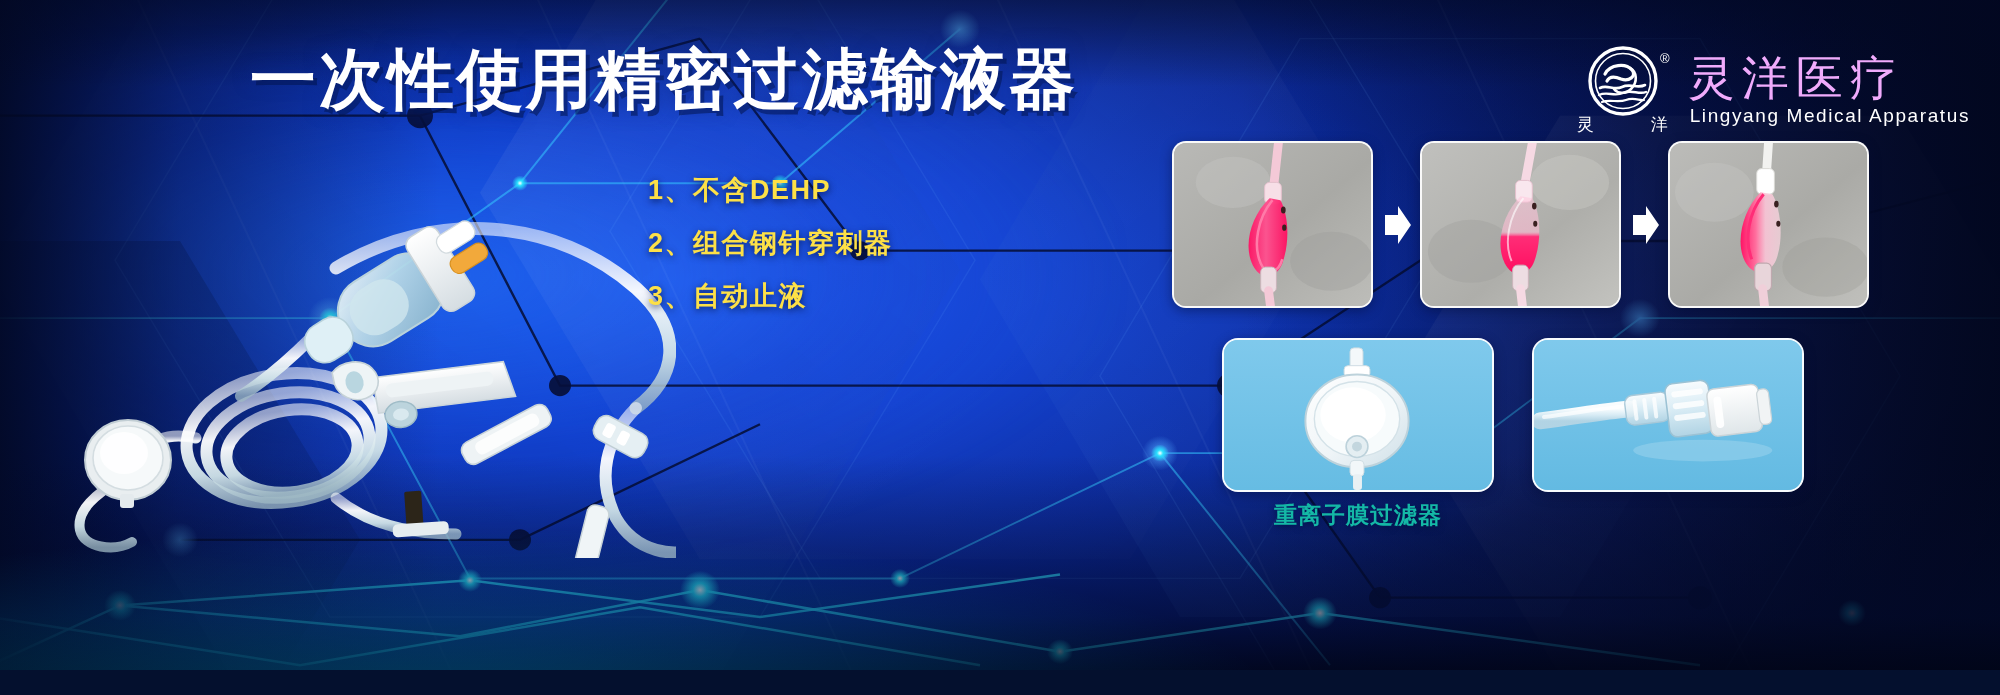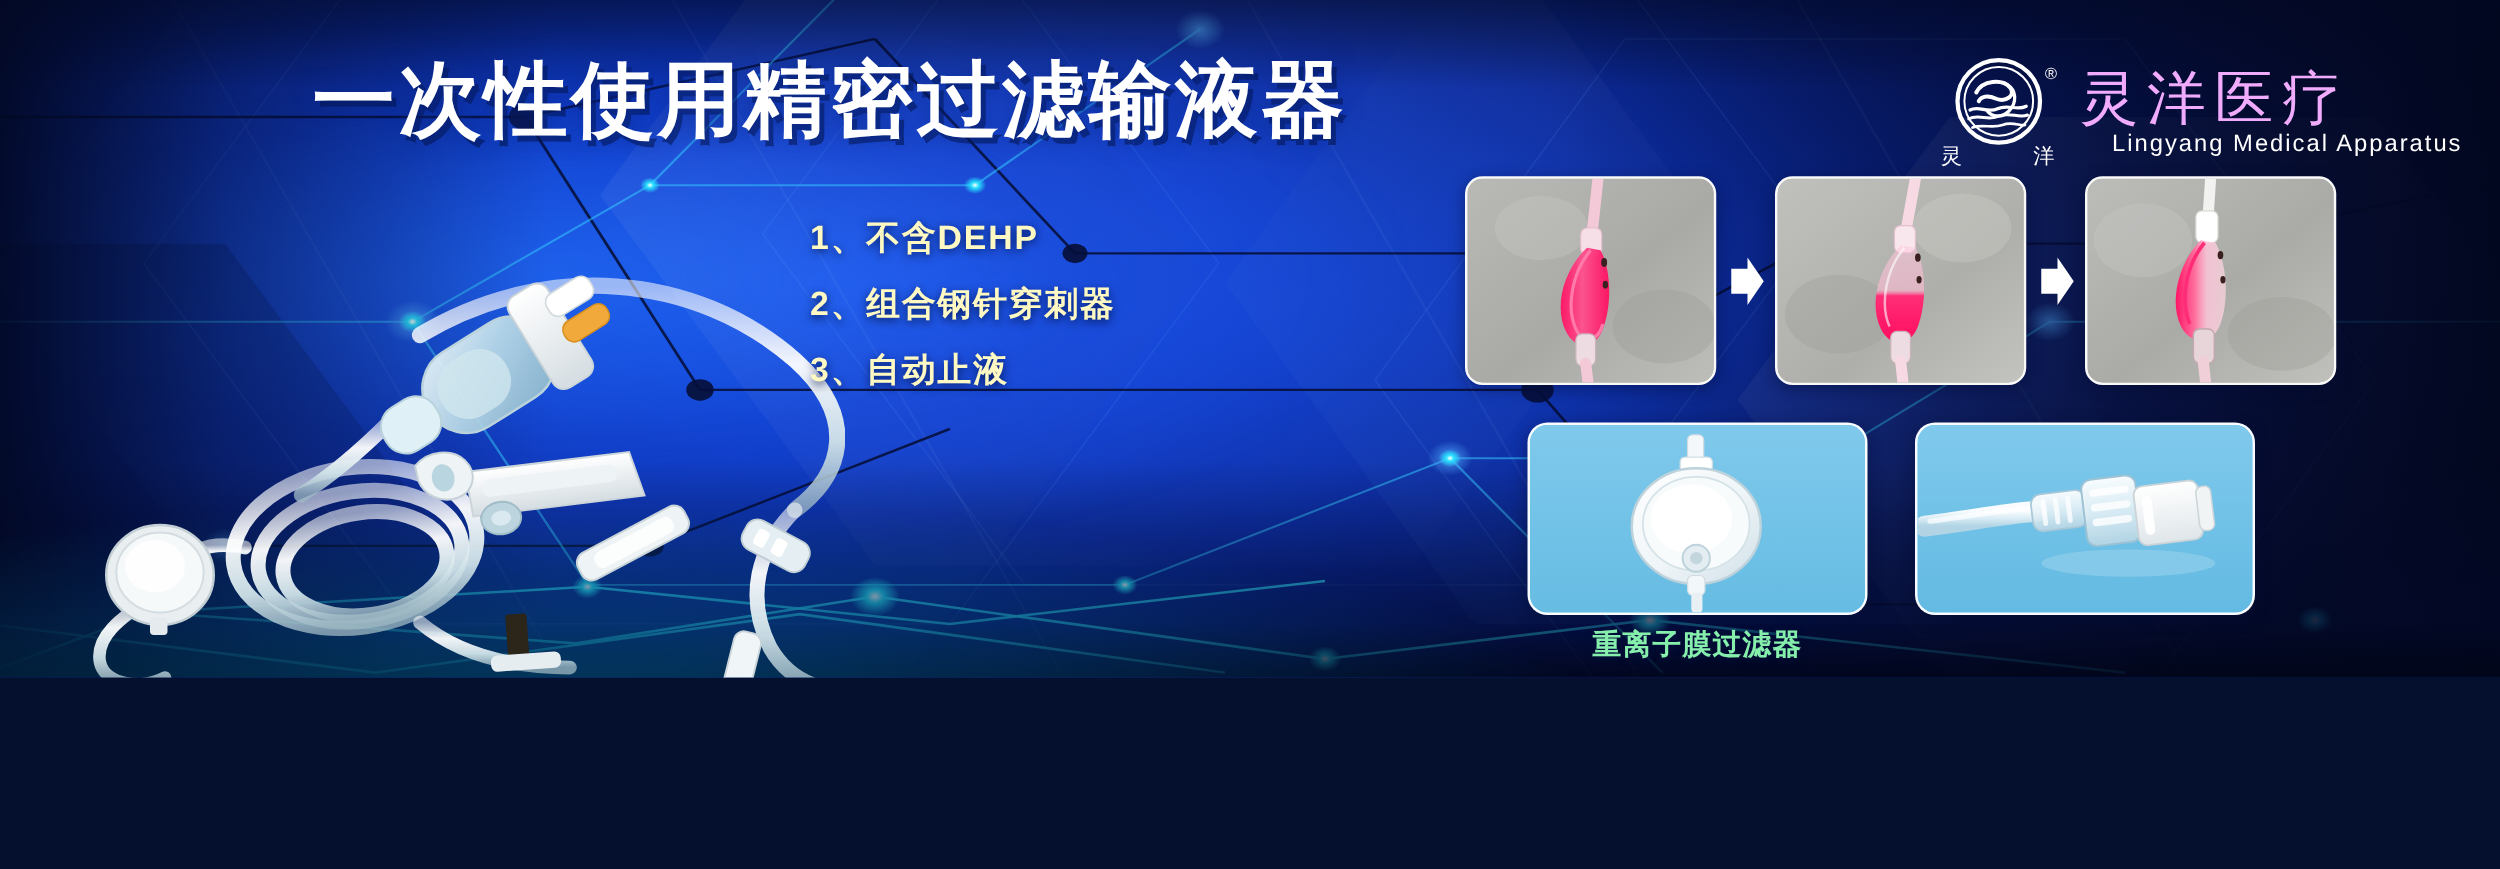--- a/index.html
+++ b/index.html
@@ -4,21 +4,21 @@
 <style>
   * { margin:0; padding:0; box-sizing:border-box; }
   html,body { background:#04102e; }
   body {
     width:2000px; height:695px; overflow:hidden;
     font-family:"Liberation Sans","DejaVu Sans",sans-serif;
   }
 
   
   #banner {
-    position:relative; width:2000px; height:542px; overflow:hidden;
+    position:relative; width:2000px; height:670px; overflow:hidden;
     background:#0a1f6e;
   }
 
   
   .bg-base {
     position:absolute; inset:0;
     background:
       radial-gradient(ellipse 70% 85% at 34% 42%, #1552f0 0%, #0f3fd0 26%, #0a2aa0 50%, #06165f 74%, #030b33 100%);
   }
   .bg-vig {
@@ -75,30 +75,30 @@
     display:flex; justify-content:space-between;
     color:#fff; font-size:17px; letter-spacing:1px; padding:0 3px;
   }
   .logo-text { display:flex; flex-direction:column; gap:2px; }
   .logo-cn {
     color:#f0abfc; font-size:47px; font-weight:400;
     letter-spacing:7px; line-height:1.05; white-space:nowrap;
   }
   .logo-en {
     color:#ffffff; font-size:19px; letter-spacing:1.6px;
-    white-space:nowrap; padding-left:2px;margin-left:24px;
+    white-space:nowrap; padding-left:2px;
   }
 
   
   .features {
     position:absolute; left:648px; top:172px;
     display:flex; flex-direction:column; gap:17px;
   }
   .feature {
-    color:#fef9c3; font-size:27px; font-weight:bold;
+    color:#fde047; font-size:27px; font-weight:bold;
     letter-spacing:1.5px; white-space:nowrap;
     text-shadow:0 2px 7px rgba(2,15,65,.8);
   }
 
   
   .product { position:absolute; left:36px; top:138px; width:640px; height:420px; }
   .product svg { display:block; width:100%; height:100%; }
 
   
   .row-top {
@@ -133,21 +133,21 @@
     box-shadow:0 3px 12px rgba(0,10,50,.45);
   }
   .tile svg { display:block; width:100%; height:100%; }
 
   .cap-bottom-wrap {
     position:absolute; left:1222px; top:500px;
     display:flex; gap:38px;
   }
   .cap-bottom {
     width:272px; text-align:center;
-    color:#86efac; font-size:23px; font-weight:bold; letter-spacing:1px;
+    color:#14b8a6; font-size:23px; font-weight:bold; letter-spacing:1px;
     text-shadow:0 2px 6px rgba(2,15,65,.85);
     white-space:nowrap;
   }
 </style>
 </head>
 <body>
 
 <div id="banner">
 
   <div class="bg-base"></div>

